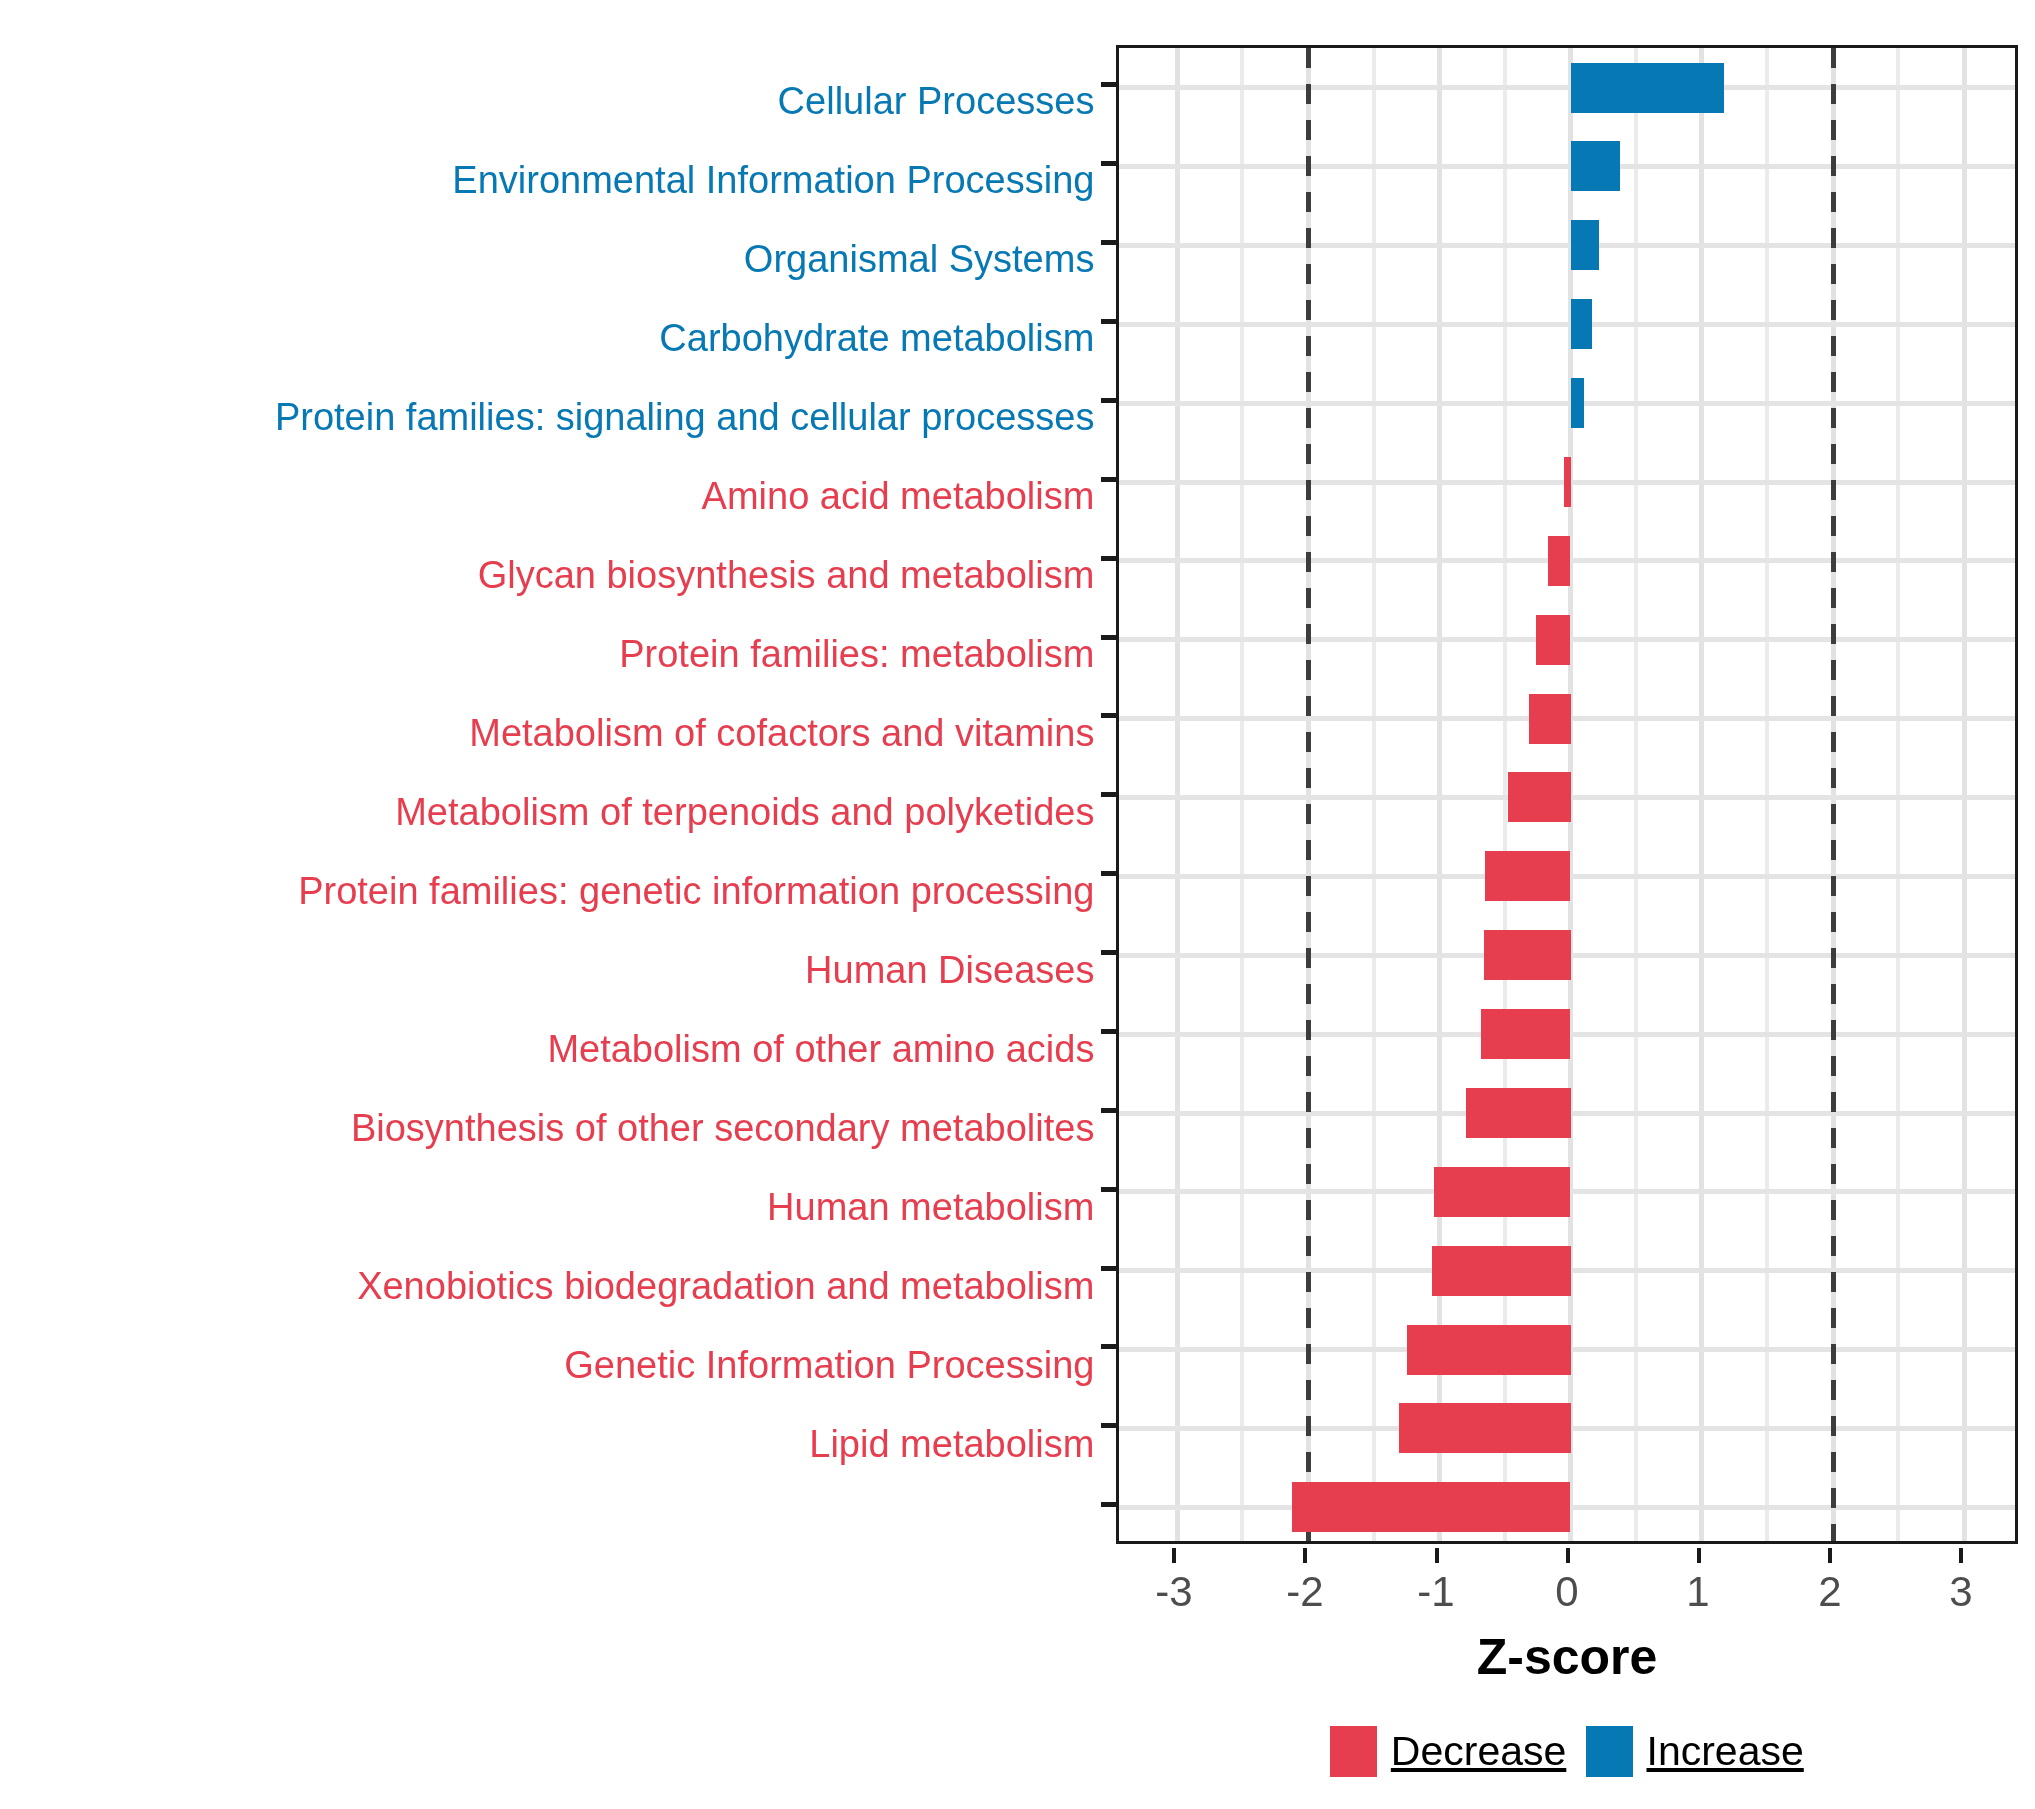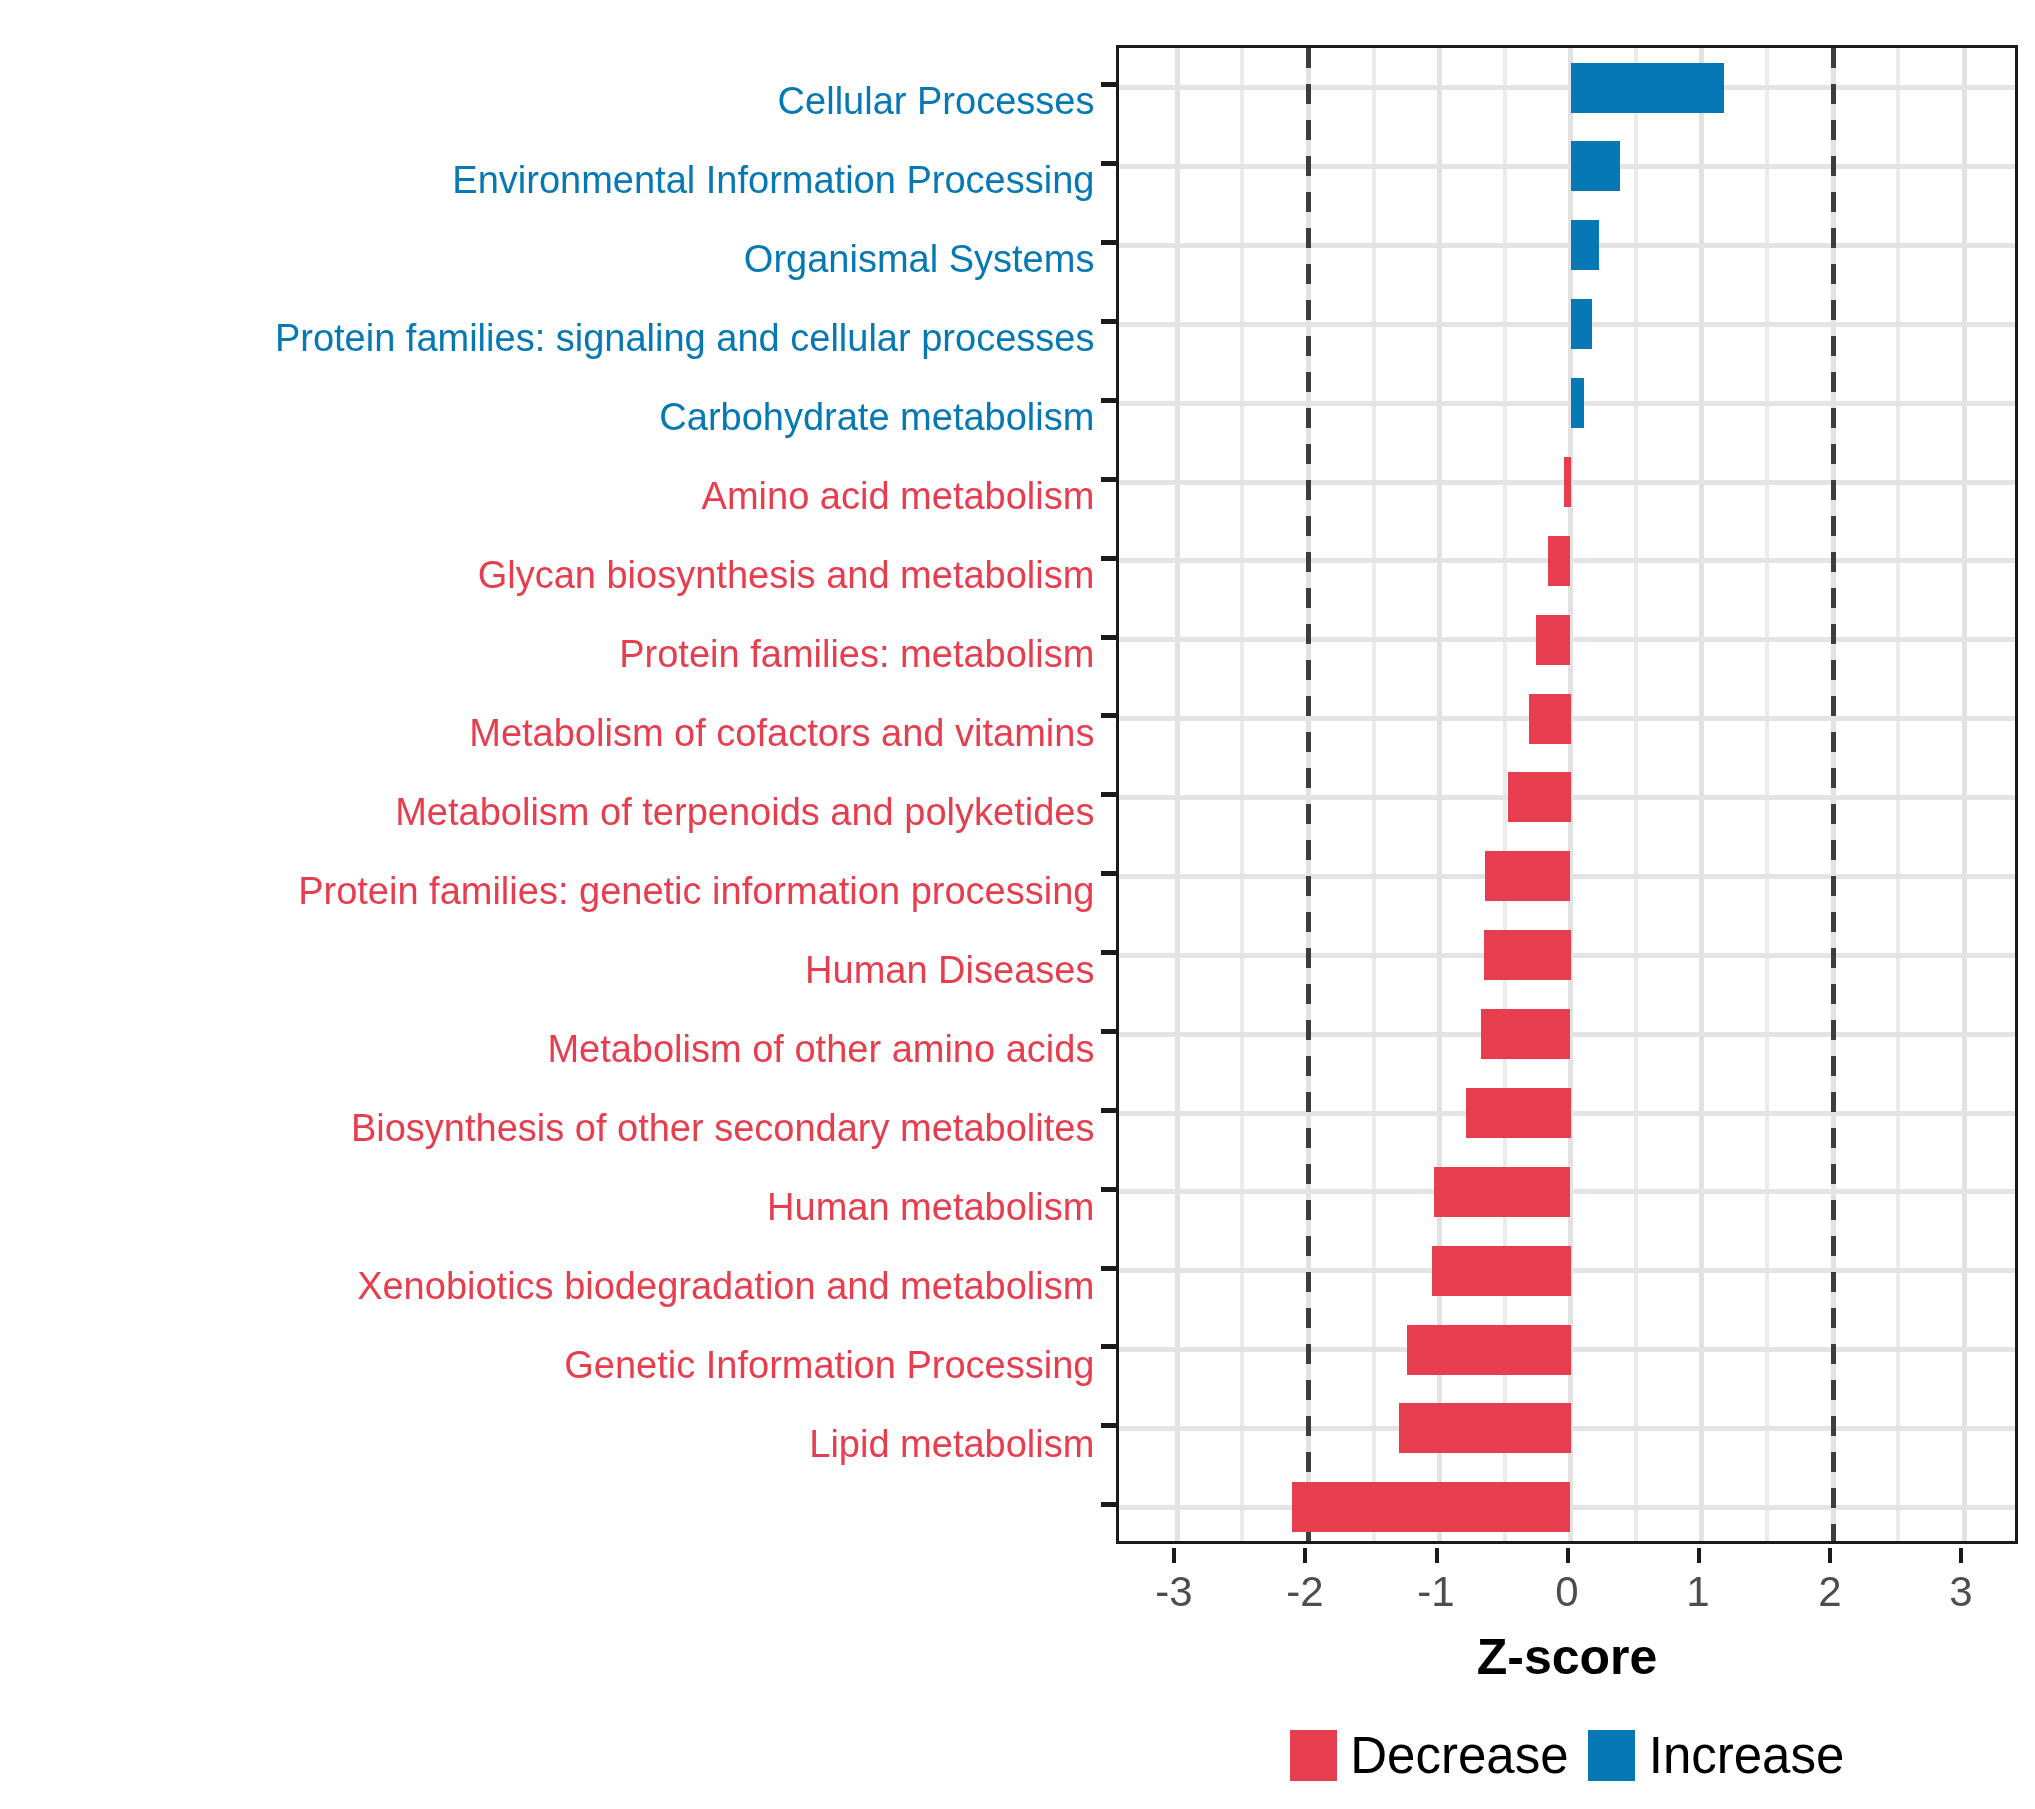--- a/index.html
+++ b/index.html
@@ -87,42 +87,42 @@
     position:absolute;
     left:1116px; width:902px;
     top:1726px;
     display:flex;
     align-items:center;
     justify-content:center;
     gap:19.6px;
   }
   .legend-item{display:flex;align-items:center;gap:13.6px;}
   .legend-swatch{width:47px;height:51px;}
-  .legend-text{font-size:51px;color:#000;}
+  .legend-text{font-size:41px;color:#000;text-decoration:underline;}
 </style>
 </head>
 <body>
 
 <div id="root">
 
   <div id="labels">
       <div class="label-row" style="height: 79px;">
         <span class="lbl-inc">Cellular Processes</span>
       </div>
       <div class="label-row" style="height: 79px;">
         <span class="lbl-inc">Environmental Information Processing</span>
       </div>
       <div class="label-row" style="height: 79px;">
         <span class="lbl-inc">Organismal Systems</span>
       </div>
       <div class="label-row" style="height: 79px;">
+        <span class="lbl-inc">Carbohydrate metabolism</span>
+      </div>
+      <div class="label-row" style="height: 79px;">
         <span class="lbl-inc">Protein families: signaling and cellular processes</span>
-      </div>
-      <div class="label-row" style="height: 79px;">
-        <span class="lbl-inc">Carbohydrate metabolism</span>
       </div>
       <div class="label-row" style="height: 79px;">
         <span class="lbl-dec">Amino acid metabolism</span>
       </div>
       <div class="label-row" style="height: 79px;">
         <span class="lbl-dec">Glycan biosynthesis and metabolism</span>
       </div>
       <div class="label-row" style="height: 79px;">
         <span class="lbl-dec">Protein families: metabolism</span>
       </div>

